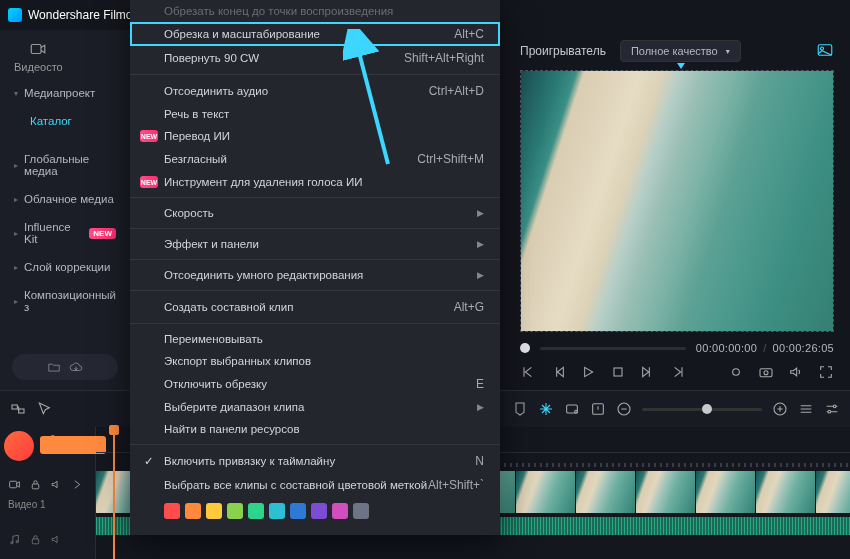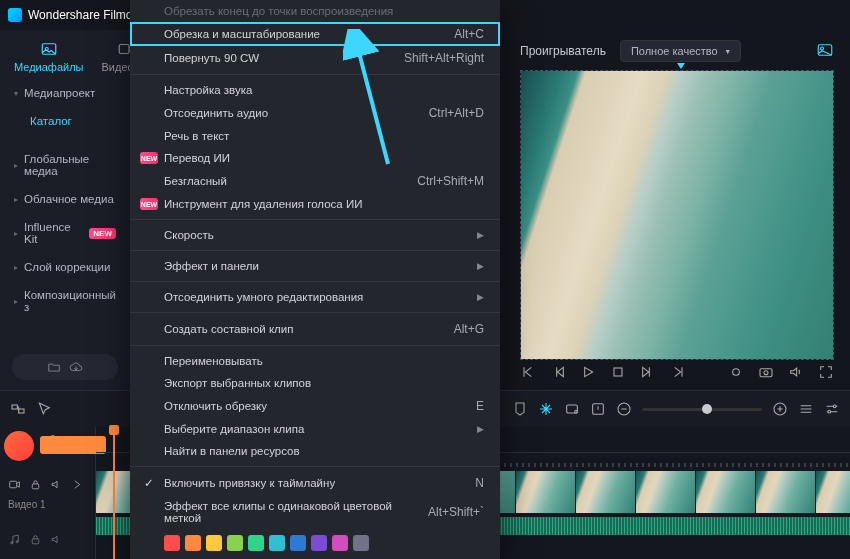--- a/index.html
+++ b/index.html
@@ -105,28 +105,20 @@
       </svg>
     <svg viewBox="0 0 24 24">
         <path d="M4 13a8 8 0 0116 0v5h-3v-5h3M4 18h3v-5H4"></path>
       </svg>
   </div>
 </div>
 
 <div class="maincols">
   <div class="leftcol">
     <div class="tabs-top">
-      <div class="tab-top active">
-        <svg viewBox="0 0 24 24">
-            <rect x="3" y="5" width="18" height="14" rx="2"></rect>
-            <circle cx="9" cy="12" r="2"></circle>
-            <path d="M3 17l5-4 4 3 3-2 6 5"></path>
-          </svg>
-        <span>Медиафайлы</span>
-      </div>
       <div class="tab-top">
         <svg viewBox="0 0 24 24">
             <rect x="3" y="6" width="13" height="12" rx="2"></rect>
             <path d="M16 10l5-3v10l-5-3"></path>
           </svg>
         <span>Видеосто</span>
       </div>
     </div>
     <div class="side-item">
         <span class="arrow">▾</span>
@@ -183,20 +175,25 @@
         <svg viewBox="0 0 24 24">
             <rect x="3" y="5" width="18" height="14" rx="2"></rect>
             <circle cx="8" cy="10" r="2"></circle>
             <path d="M3 17l5-4 13 6"></path>
           </svg>
       </div>
     </div>
     <div class="preview-viewport">
       <div class="preview-marker"></div>
       <div class="beach"></div>
+    </div>
+    <div class="progress-row">
+      <div class="progress-knob"></div>
+      <div class="progress-track"></div>
+      <span class="timecodes"><span>00:00:00:00</span><span class="tc-sep">/</span><span>00:00:26:05</span></span>
     </div>
     <div class="player-controls">
       <div class="left">
         <svg viewBox="0 0 24 24">
             <path d="M17 5l-9 7 9 7M6 5v14"></path>
           </svg>
         <svg viewBox="0 0 24 24">
             <path d="M10 5v14M20 5l-9 7 9 7z"></path>
           </svg>
         <svg viewBox="0 0 24 24">
@@ -365,23 +362,20 @@
   <div class="ctx-item hilite">
       <span>Обрезка и масштабирование</span>
       <span class="shortcut">Alt+C</span>
     </div>
   <div class="ctx-item">
       <span>Повернуть 90 CW</span>
       <span class="shortcut">Shift+Alt+Right</span>
     </div>
   <div class="ctx-sep"></div>
   <div class="ctx-item">
-      <span>Настройка звука</span>
-    </div>
-  <div class="ctx-item">
       <span>Отсоединить аудио</span>
       <span class="shortcut">Ctrl+Alt+D</span>
     </div>
   <div class="ctx-item">
       <span>Речь в текст</span>
     </div>
   <div class="ctx-item">
       <span class="ctx-badge">NEW</span>
       <span>Перевод ИИ</span>
     </div>
@@ -431,21 +425,21 @@
   <div class="ctx-item">
       <span>Найти в панели ресурсов</span>
     </div>
   <div class="ctx-sep"></div>
   <div class="ctx-item">
       <span class="ctx-check">✓</span>
       <span>Включить привязку к таймлайну</span>
       <span class="shortcut">N</span>
     </div>
   <div class="ctx-item">
-      <span>Эффект все клипы с одинаковой цветовой меткой</span>
+      <span>Выбрать все клипы с составной цветовой меткой</span>
       <span class="shortcut">Alt+Shift+`</span>
     </div>
   <div class="color-row" id="colorrow">
       <div class="color-sw" style="background: rgb(255, 77, 77);"></div>
       <div class="color-sw" style="background: rgb(255, 138, 61);"></div>
       <div class="color-sw" style="background: rgb(255, 201, 61);"></div>
       <div class="color-sw" style="background: rgb(138, 210, 77);"></div>
       <div class="color-sw" style="background: rgb(45, 212, 138);"></div>
       <div class="color-sw" style="background: rgb(45, 191, 212);"></div>
       <div class="color-sw" style="background: rgb(45, 122, 212);"></div>

